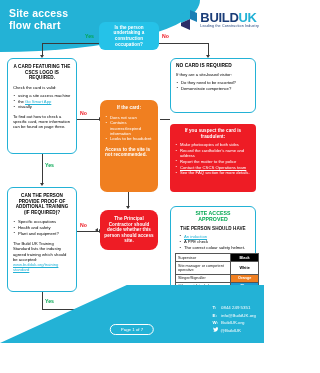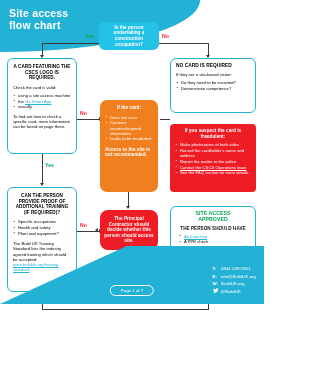--- a/index.html
+++ b/index.html
@@ -4,21 +4,21 @@
 <style>
   * { box-sizing: border-box; margin: 0; padding: 0; }
   html, body {
     width: 264px; height: 373px;
     font-family: "Liberation Sans", sans-serif;
     background: #ffffff;
     overflow: hidden;
   }
   #page {
     position: relative;
-    width: 264px; height: 304px;
+    width: 264px; height: 343px;
     background: #ffffff;
   }
 
   
   .header-band {
     position: absolute; left: 0; top: 0;
     width: 264px; height: 52px;
     background: #ffffff;
     overflow: hidden;
   }
@@ -170,20 +170,31 @@
 </style>
 </head>
 <body>
 
 <div id="page">
 
   <div class="header-band">
     <div class="header-teal"></div>
     <div class="header-title">Site access
 flow chart</div>
+    <div class="logo-wrap">
+      <svg class="logo-mark" viewBox="0 0 16 20">
+        <path d="M0 4 L9 0 L9 9 L0 13 Z" fill="#23b2d6"></path>
+        <path d="M9 0 L16 3 L16 12 L9 9 Z" fill="#1b7fb5"></path>
+        <path d="M0 13 L9 9 L9 20 L0 16 Z" fill="#2b2b66"></path>
+      </svg>
+      <div class="logo-text">
+        <div class="logo-build"><span>BUILD</span><span class="uk">UK</span></div>
+        <div class="logo-tag">Leading the Construction Industry</div>
+      </div>
+    </div>
   </div>
 
   <div class="box box-blue" style="left:99px; top:22px; width:60px; height:28px;">
     <div class="bx-title" style="padding:0 3px;">Is the person undertaking a construction occupation?</div>
   </div>
 
   <div class="lbl lbl-yes" style="left:85px; top:33px;">Yes</div>
   <div class="lbl lbl-no" style="left:162px; top:33px;">No</div>
 
   <div class="conn hline" style="left:42px; top:43px; width:57px;"></div>

